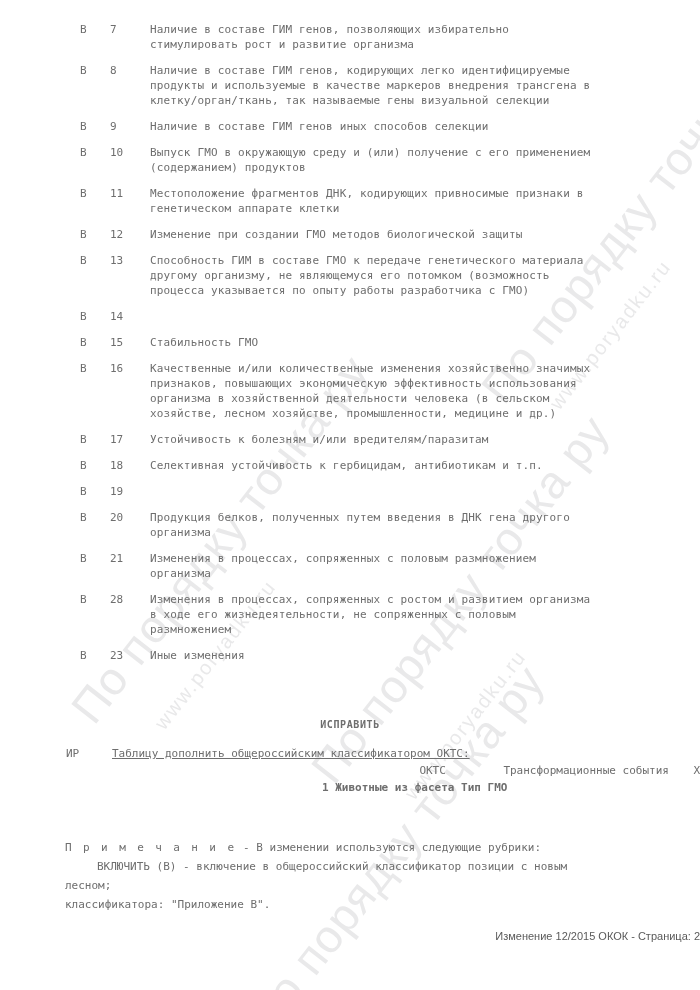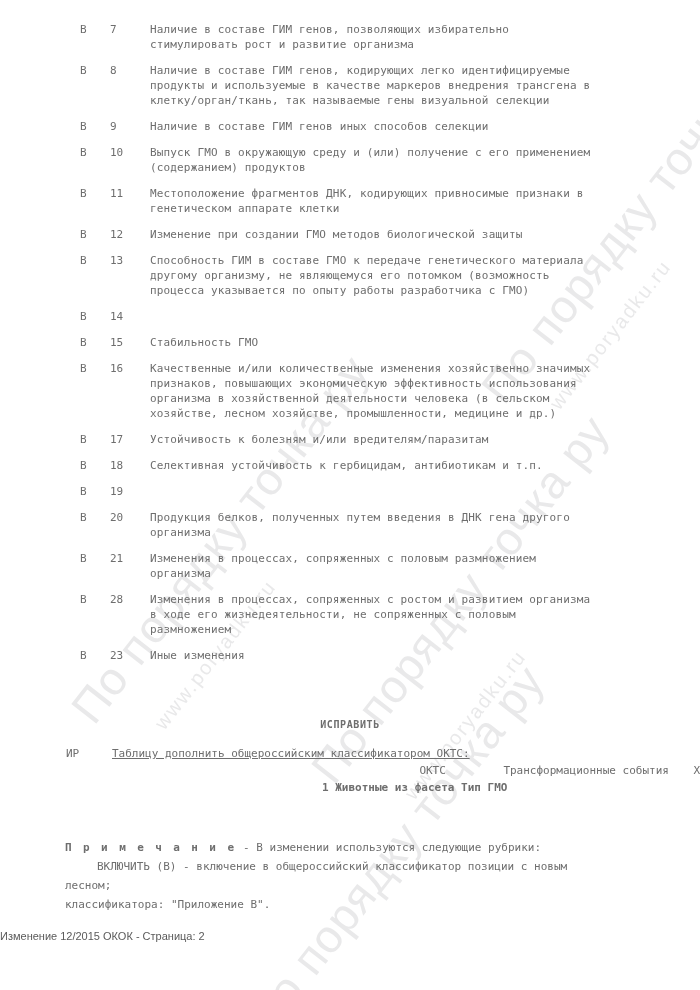--- a/index.html
+++ b/index.html
@@ -158,37 +158,37 @@
   
   .note {
     position: absolute;
     left: 65px;
     top: 838px;
     width: 565px;
     font-size: 11px;
     line-height: 19px;
   }
   .note-lead {
-    font-weight: bold;
+    font-weight: normal;
     letter-spacing: 2.4px;
     margin-top: 31px;
   }
   .note-just {
     text-align: justify;
     text-align-last: left;
     margin-left: 32px;
   }
 
   
   .footer {
     position: absolute;
     left: 0;
     top: 930px;
     width: 700px;
-    text-align: left;
+    text-align: right;
     font-family: "Liberation Sans", sans-serif;
     font-size: 11px;
     color: #5a5a5a;
   }
 </style>
 </head>
 <body>
 
 <div class="watermark-layer">
   <div class="wm wm-a wm1">По порядку точка ру</div>

